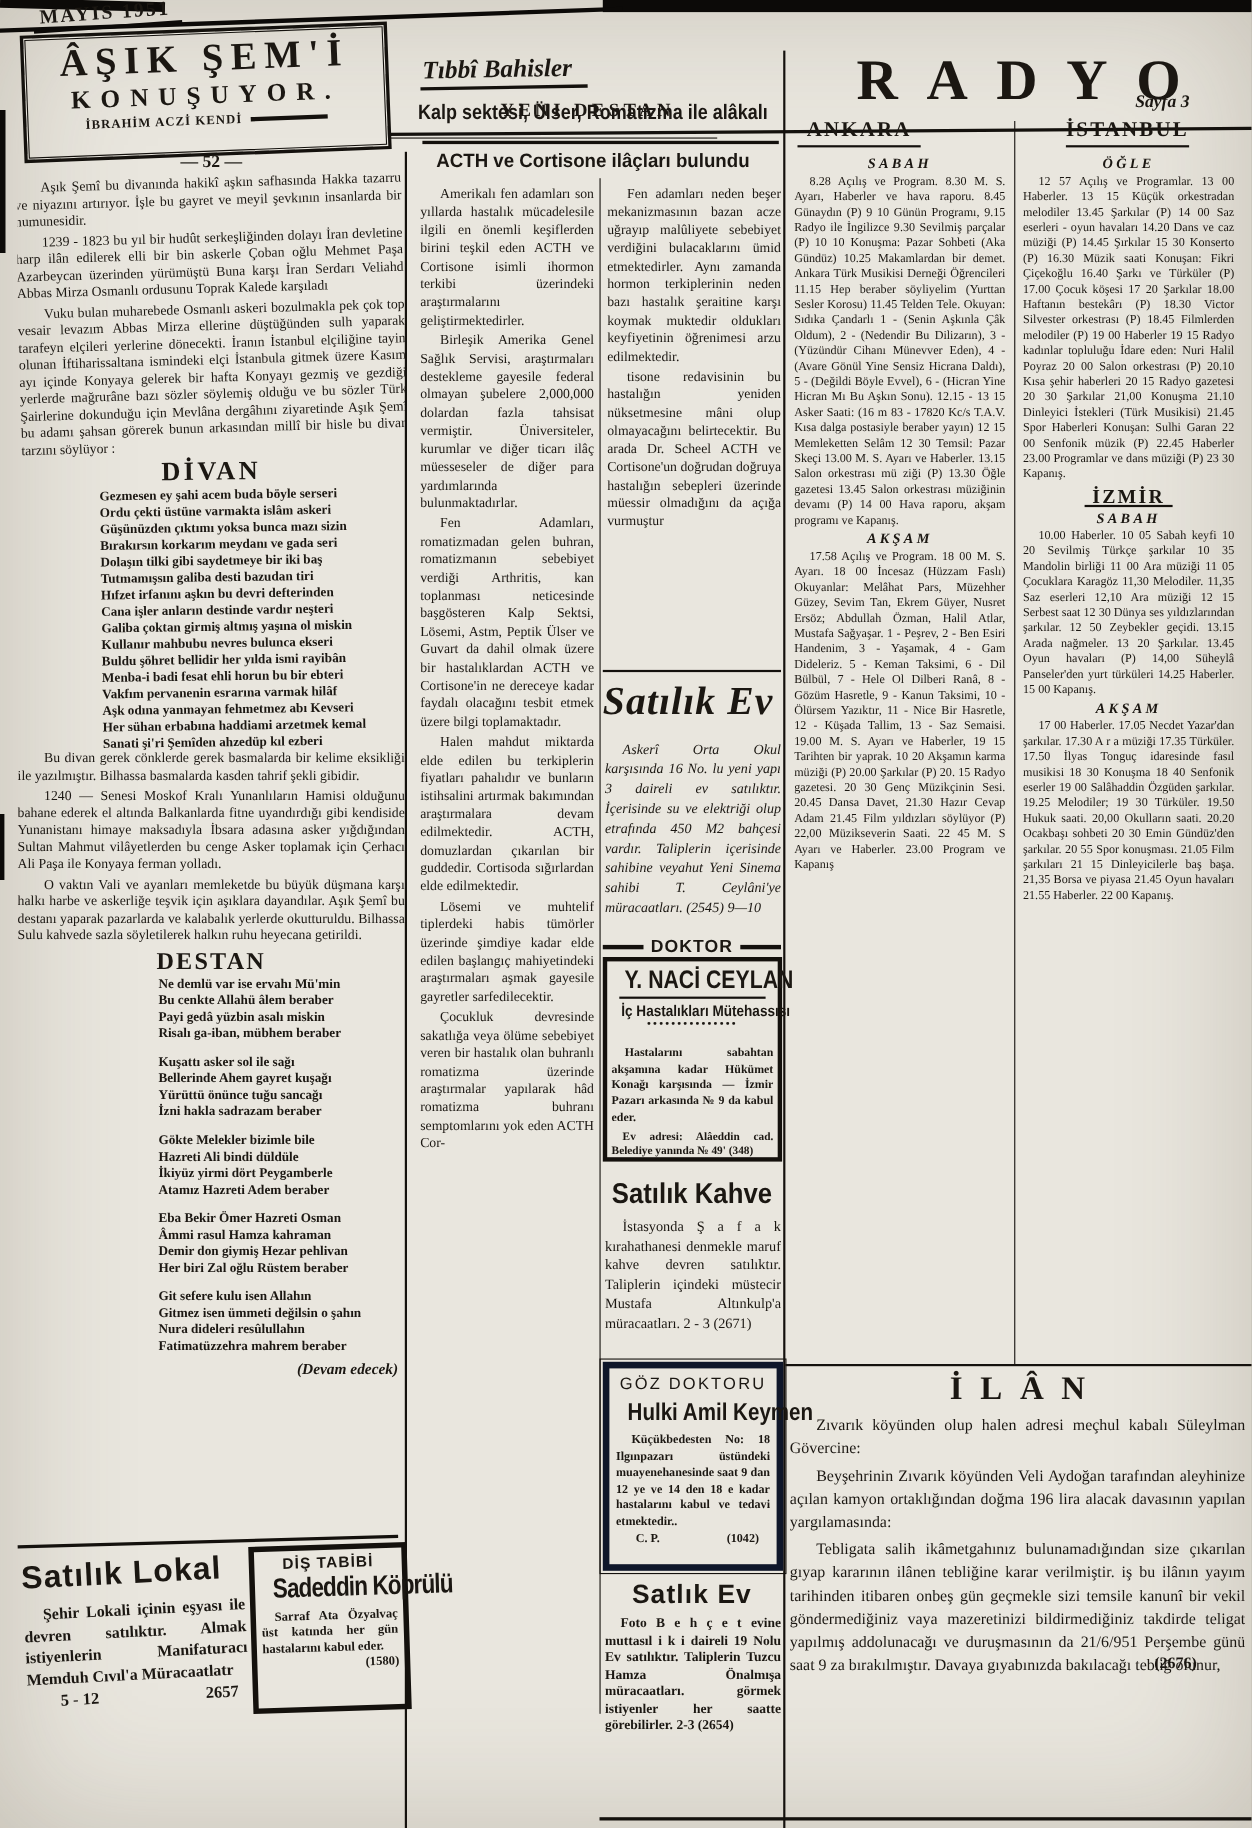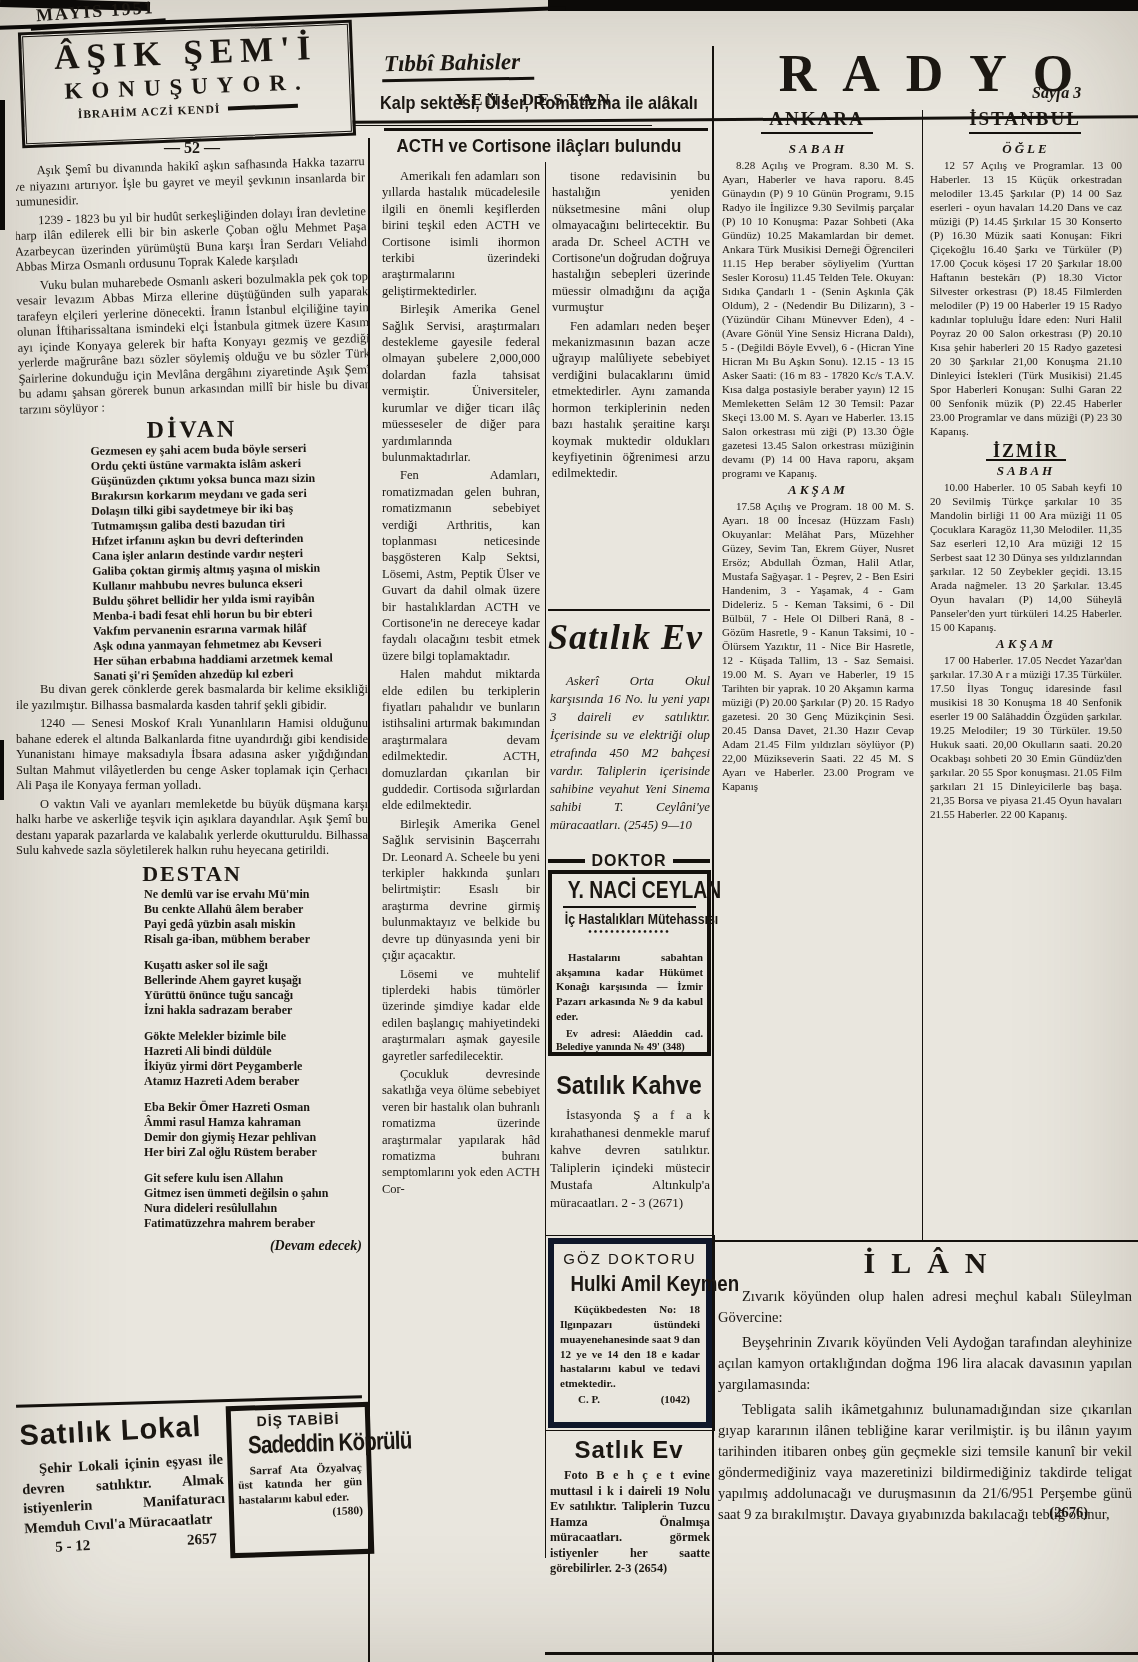--- a/index.html
+++ b/index.html
@@ -91,21 +91,21 @@
   .goz-name{font-size:22px;font-weight:bold;white-space:nowrap;transform:scaleX(.85);transform-origin:center;margin:4px 0 5px;}
   .goz-body{font-size:11px;font-weight:bold;text-align:justify;line-height:1.35;text-indent:14px;}
   .goz-foot{display:flex;justify-content:space-between;font-size:11px;font-weight:bold;padding:2px 10px 0 18px;}
   .ev2-title{left:546px;top:1436px;width:166px;text-align:center;font-size:24px;font-weight:bold;letter-spacing:1px;}
   .ev2-body{left:550px;top:1468px;width:160px;font-size:12.3px;font-weight:bold;line-height:15.5px;text-indent:14px;text-align:justify;}
 
   
   .radio-title{left:716px;top:48px;width:420px;text-align:center;font-size:52px;font-weight:bold;letter-spacing:26px;text-indent:26px;line-height:1;}
   .radio-city{position:absolute;top:108px;width:190px;text-align:center;font-size:19px;font-weight:bold;letter-spacing:2px;}
   .radio-city .ul{display:block;width:112px;height:2px;background:#14110d;margin:2px auto 0;}
-  .city-ank{left:722px;}
+  .city-ank{left:686px;}
   .city-ist{left:930px;}
   .radio-col{position:absolute;top:140px;width:192px;height:1098px;overflow:hidden;font-size:11px;line-height:14px;text-align:justify;}
   .col-ank{left:722px;}
   .col-ist{left:930px;}
   .radio-sub-label{text-align:center;font-size:13px;font-weight:bold;letter-spacing:3px;margin:2px 0 2px;font-style:italic;}
   .radio-body{text-indent:14px;margin-bottom:3px;}
   .izmir-head{text-align:center;font-size:18px;font-weight:bold;letter-spacing:2px;margin-top:6px;}
   .izmir-head .ul{display:block;width:80px;height:2px;background:#14110d;margin:1px auto 3px;}
 
   
@@ -228,28 +228,27 @@
   <div class="abs headline-top sans">Kalp sektesi, Ülser, Romatizma ile alâkalı</div>
   <div class="rule headline-rule"></div>
   <div class="abs headline-main sans">ACTH ve Cortisone ilâçları bulundu</div>
 
   <div class="abs med-col colA">
 
   <p class="para">Amerikalı fen adamları son yıllarda hastalık mücadelesile ilgili en önemli keşiflerden birini teşkil eden ACTH ve Cortisone isimli ihormon terkibi üzerindeki araştırmalarını geliştirmektedirler.</p>
       <p class="para">Birleşik Amerika Genel Sağlık Servisi, araştırmaları destekleme gayesile federal olmayan şubelere 2,000,000 dolardan fazla tahsisat vermiştir. Üniversiteler, kurumlar ve diğer ticarı ilâç müesseseler de diğer para yardımlarında bulunmaktadırlar.</p>
       <p class="para">Fen Adamları, romatizmadan gelen buhran, romatizmanın sebebiyet verdiği Arthritis, kan toplanması neticesinde başgösteren Kalp Sektsi, Lösemi, Astm, Peptik Ülser ve Guvart da dahil olmak üzere bir hastalıklardan ACTH ve Cortisone'in ne dereceye kadar faydalı olacağını tesbit etmek üzere bilgi toplamaktadır.</p>
       <p class="para">Halen mahdut miktarda elde edilen bu terkiplerin fiyatları pahalıdır ve bunların istihsalini artırmak bakımından araştırmalara devam edilmektedir. ACTH, domuzlardan çıkarılan bir guddedir. Cortisoda sığırlardan elde edilmektedir.</p>
-      <p class="para">Birleşik Amerika Genel Sağlık servisinin Başcerrahı Dr. Leonard A. Scheele bu yeni terkipler hakkında şunları belirtmiştir: Esaslı bir araştırma devrine girmiş bulunmaktayız ve belkide bu devre tıp dünyasında yeni bir çığır açacaktır.</p>
       <p class="para">Lösemi ve muhtelif tiplerdeki habis tümörler üzerinde şimdiye kadar elde edilen başlangıç mahiyetindeki araştırmaları aşmak gayesile gayretler sarfedilecektir.</p>
       <p class="para">Çocukluk devresinde sakatlığa veya ölüme sebebiyet veren bir hastalık olan buhranlı romatizma üzerinde araştırmalar yapılarak hâd romatizma buhranı semptomlarını yok eden ACTH Cor-</p>
     </div>
   <div class="abs med-col colB">
 
-  <p class="para">tisone redavisinin bu hastalığın yeniden nüksetmesine mâni olup olmayacağını belirtecektir. Bu arada Dr. Scheel ACTH ve Cortisone'un doğrudan doğruya hastalığın sebepleri üzerinde müessir olmadığını da açığa vurmuştur</p>
-      <p class="para">Fen adamları neden beşer mekanizmasının bazan acze uğrayıp malûliyete sebebiyet verdiğini bulacaklarını ümid etmektedirler. Aynı zamanda hormon terkiplerinin neden bazı hastalık şeraitine karşı koymak muktedir oldukları keyfiyetinin öğrenimesi arzu edilmektedir.</p>
+  <p class="para">Fen adamları neden beşer mekanizmasının bazan acze uğrayıp malûliyete sebebiyet verdiğini bulacaklarını ümid etmektedirler. Aynı zamanda hormon terkiplerinin neden bazı hastalık şeraitine karşı koymak muktedir oldukları keyfiyetinin öğrenimesi arzu edilmektedir.</p>
+      <p class="para">tisone redavisinin bu hastalığın yeniden nüksetmesine mâni olup olmayacağını belirtecektir. Bu arada Dr. Scheel ACTH ve Cortisone'un doğrudan doğruya hastalığın sebepleri üzerinde müessir olmadığını da açığa vurmuştur</p>
     </div>
 
   <div class="rule ev1-rule"></div>
   <div class="abs ev1-title">Satılık Ev</div>
   <div class="abs ev1-body">Askerî Orta Okul karşısında 16 No. lu yeni yapı 3 daireli ev satılıktır. İçerisinde su ve elektriği olup etrafında 450 M2 bahçesi vardır. Taliplerin içerisinde sahibine veyahut Yeni Sinema sahibi T. Ceylâni'ye müracaatları.  (2545)  9—10</div>
 
   <div class="abs dok-label-row">
     <span class="dok-bar"></span>
     <span class="dok-label sans">DOKTOR</span>
     <span class="dok-bar"></span>

